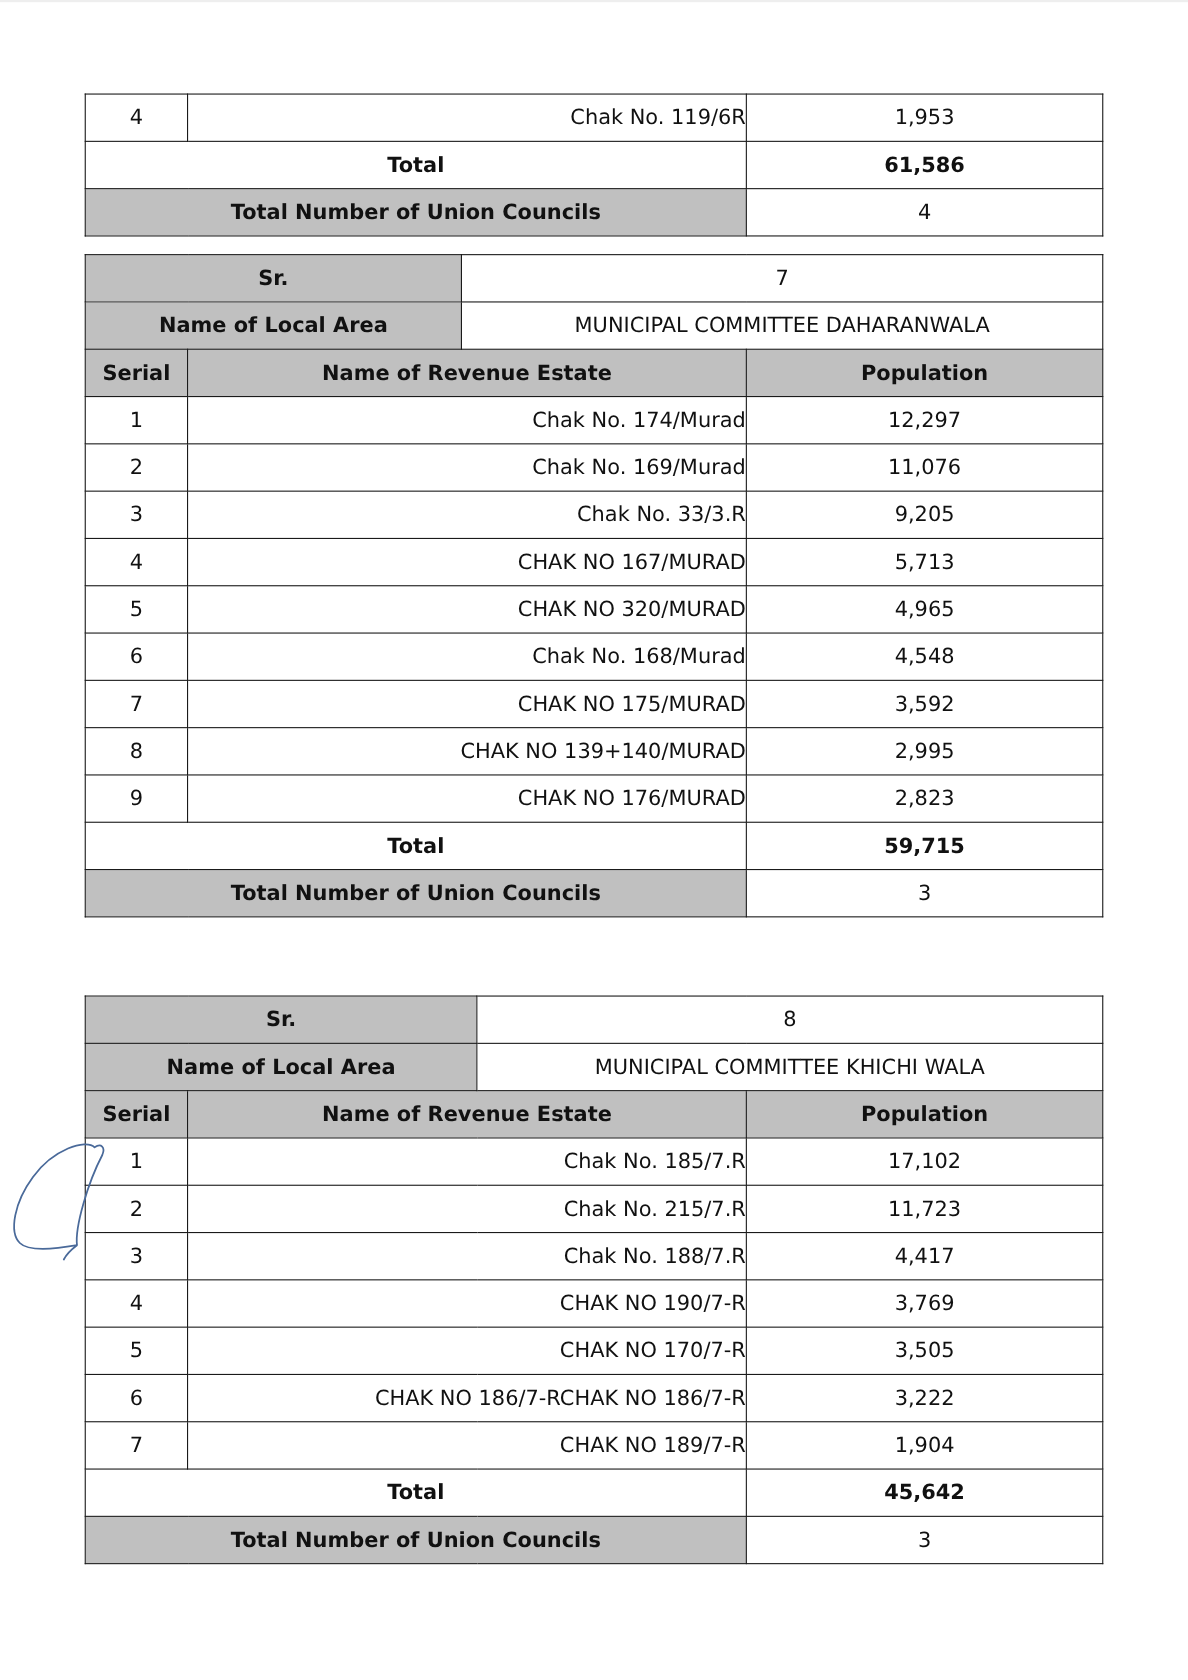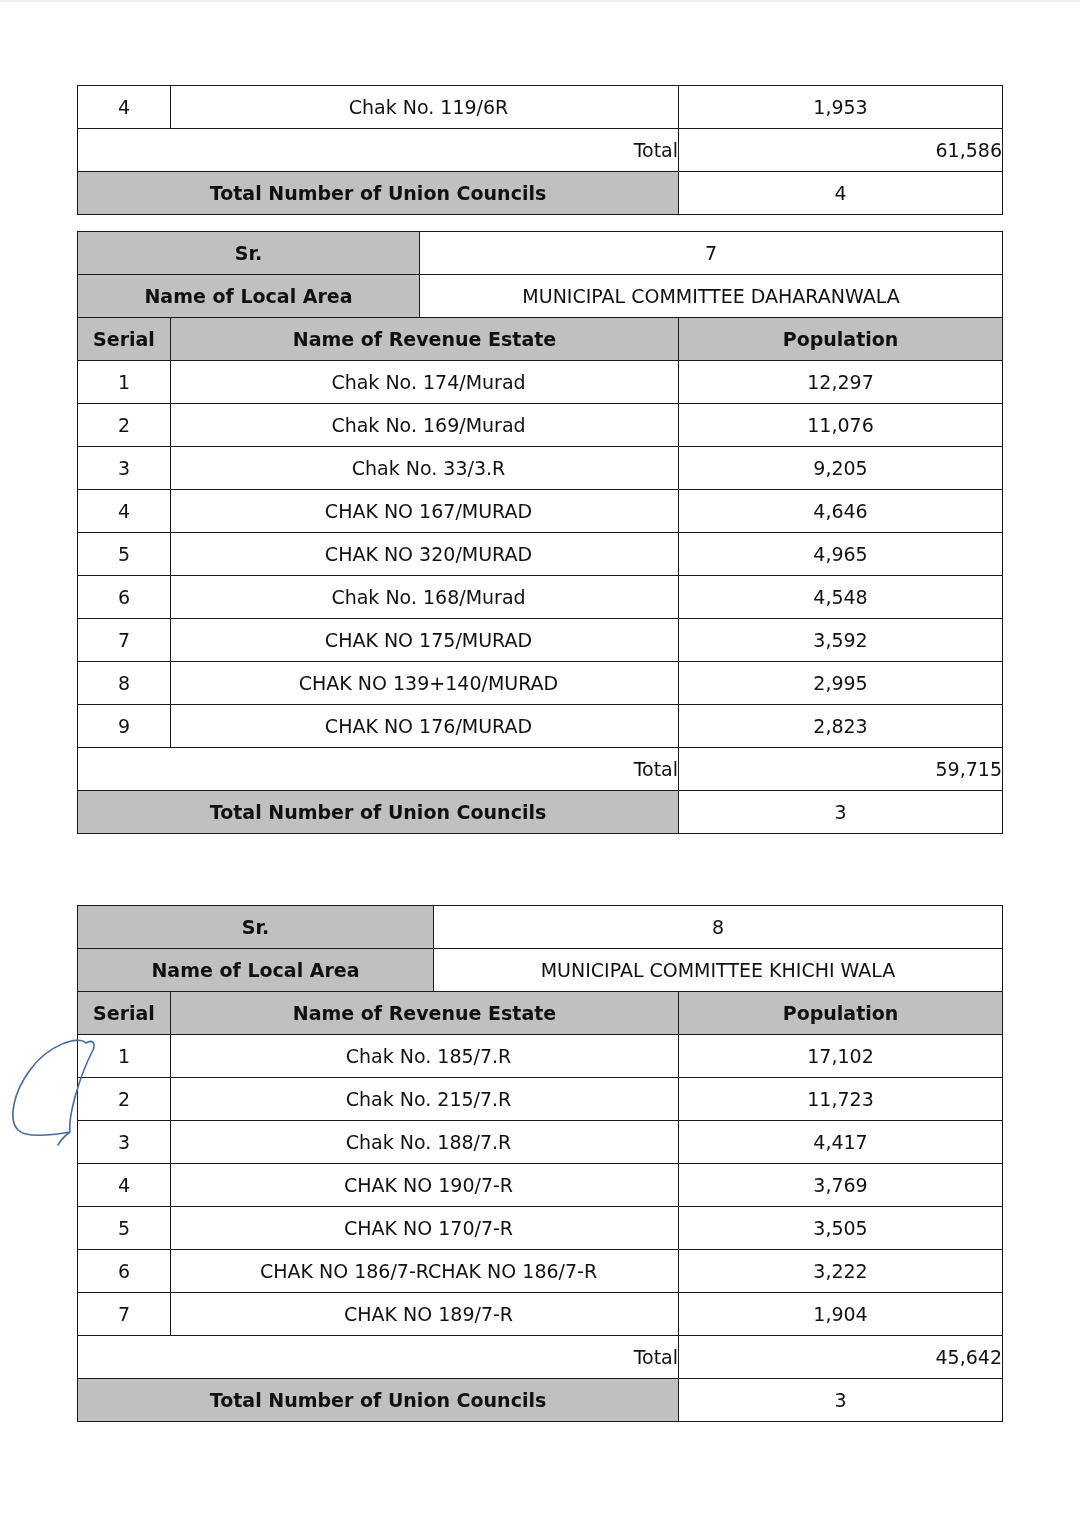--- a/index.html
+++ b/index.html
@@ -3,22 +3,22 @@
   <meta charset="utf-8">
   <style>
     html, body { margin: 0; padding: 0; background: #ffffff; }
     body { width: 1080px; height: 1527px; position: relative; overflow: hidden;
            font-family: "DejaVu Sans", sans-serif; color: #111; }
     .topline { position: absolute; left: 0; top: 0; width: 1080px; height: 2px; background: #eeeeee; }
     table { position: absolute; left: 77px; width: 925px; border-collapse: collapse; table-layout: fixed; }
     td { border: 1.5px solid #1a1a1a; height: 42px; padding: 0; font-size: 19px;
          text-align: center; vertical-align: middle; white-space: nowrap; overflow: hidden; }
     td.gray { background: #c0c0c0; font-weight: bold; margin-top: 16px; }
-    td.left { text-align: center; padding-left: 8px; }
-    td.bold { font-weight: normal; text-align: right; }
+    td.left { text-align: right; padding-left: 8px; }
+    td.bold { font-weight: bold; }
     #t-top { top: 85px; }
     #t-7 { top: 231px; }
     #t-8 { top: 905px; }
     .hdr td { height: 42px; }
     .signature { position: absolute; left: 8px; top: 1035px; width: 90px; height: 115px; }
   </style>
 </head>
 <body>
 
 <div class="topline"></div>
@@ -80,21 +80,21 @@
         <td>11,076</td>
       </tr>
       <tr>
         <td>3</td>
         <td colspan="2" class="left">Chak No. 33/3.R</td>
         <td>9,205</td>
       </tr>
       <tr>
         <td>4</td>
         <td colspan="2" class="left">CHAK NO 167/MURAD</td>
-        <td>4,646</td>
+        <td>5,713</td>
       </tr>
       <tr>
         <td>5</td>
         <td colspan="2" class="left">CHAK NO 320/MURAD</td>
         <td>4,965</td>
       </tr>
       <tr>
         <td>6</td>
         <td colspan="2" class="left">Chak No. 168/Murad</td>
         <td>4,548</td>

